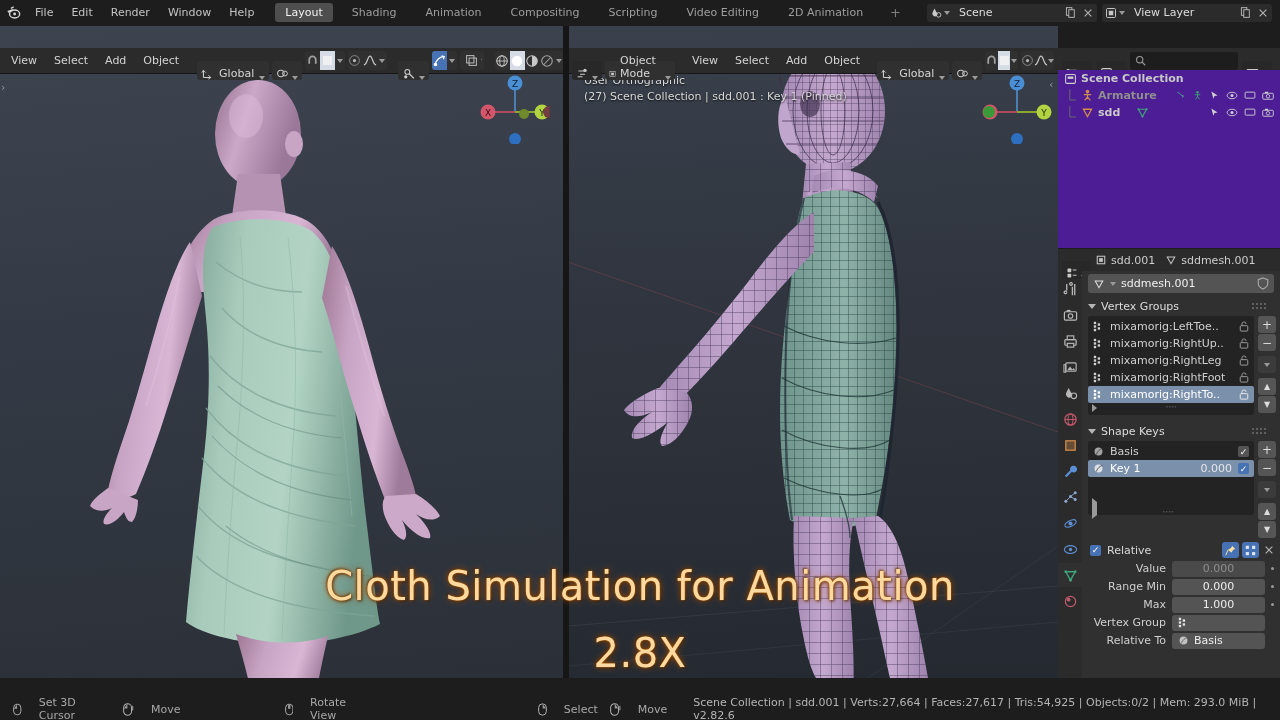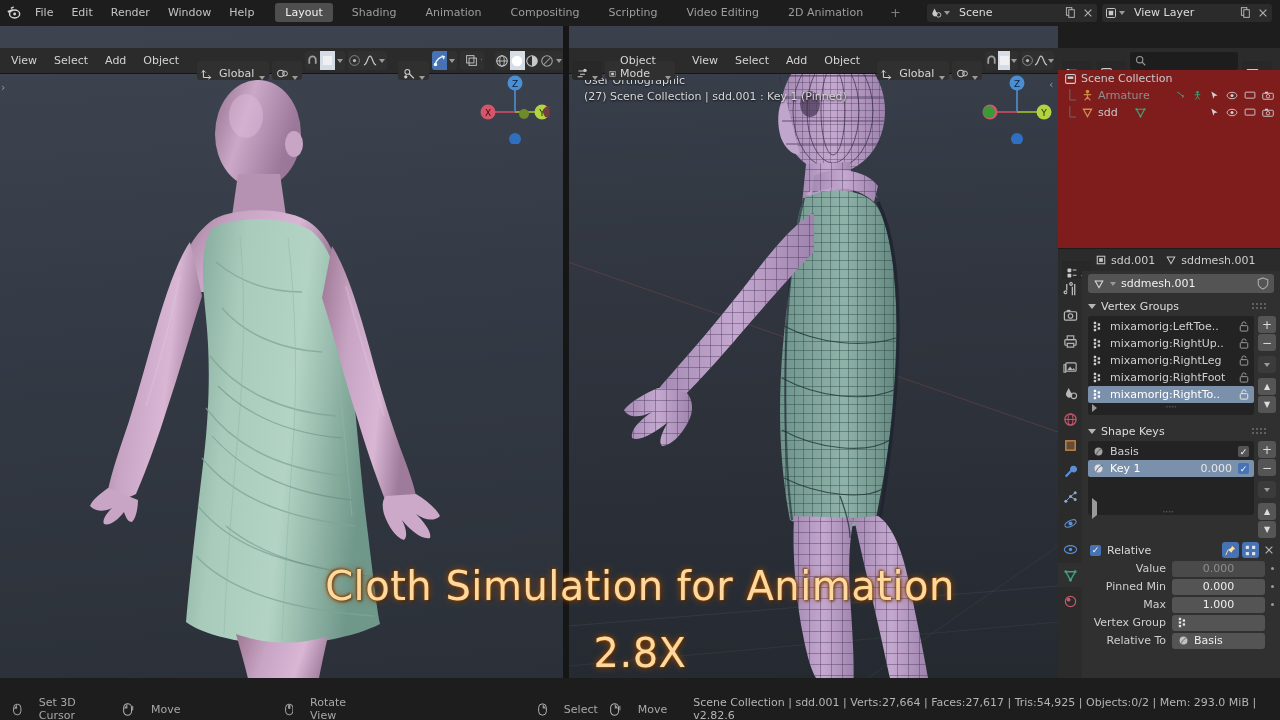--- a/index.html
+++ b/index.html
@@ -68,21 +68,21 @@
     position: absolute; inset: 0;
     background: linear-gradient(175deg, #3d4450 0%, #343a45 45%, #2b3038 100%);
   }
   .vp-bg.right { background: linear-gradient(178deg, #3a414c 0%, #30353f 40%, #252a31 100%); }
   .vp-text { position: absolute; color: #d8d8d8; font-size: 11px; text-shadow: 0 1px 2px rgba(0,0,0,.8); }
 
   
   .gizmo { position: absolute; width: 70px; height: 70px; }
 
   
-  .outliner { position: absolute; background: #7f1d1d; }
+  .outliner { position: absolute; background: #4c1d95; font-weight: bold; }
   .ol-row { display: flex; align-items: center; height: 17px; padding-left: 4px; font-size: 11px; color: #c8c8c8; gap: 4px; }
   .ol-icons { margin-left: auto; display: flex; align-items: center; gap: 6px; padding-right: 6px; }
   .search-box {
     background: #1d1d1d; height: 18px; border-radius: 3px; display: flex; align-items: center;
     padding: 0 5px; gap: 4px; width: 108px; color: #8a8a8a; font-size: 11px;
   }
 
   
   .props { position: absolute; background: #303030; }
   .prop-tabs { position: absolute; left: 0; top: 0; width: 24px; bottom: 0; background: #2b2b2b; padding-top: 6px; }
@@ -1067,21 +1067,21 @@
           </span>
         </span>
       </div>
 
       <div class="prow" style="margin-left:8px;">
         <span class="plabel">Value</span>
         <span class="pval disabled">0.000</span>
         <span class="dot"></span>
       </div>
       <div class="prow" style="margin-left:8px;">
-        <span class="plabel">Pinned Min</span>
+        <span class="plabel">Range Min</span>
         <span class="pval">0.000</span>
         <span class="dot"></span>
       </div>
       <div class="prow" style="margin-left:8px;">
         <span class="plabel">Max</span>
         <span class="pval">1.000</span>
         <span class="dot"></span>
       </div>
       <div class="prow" style="margin-left:8px;">
         <span class="plabel">Vertex Group</span>

